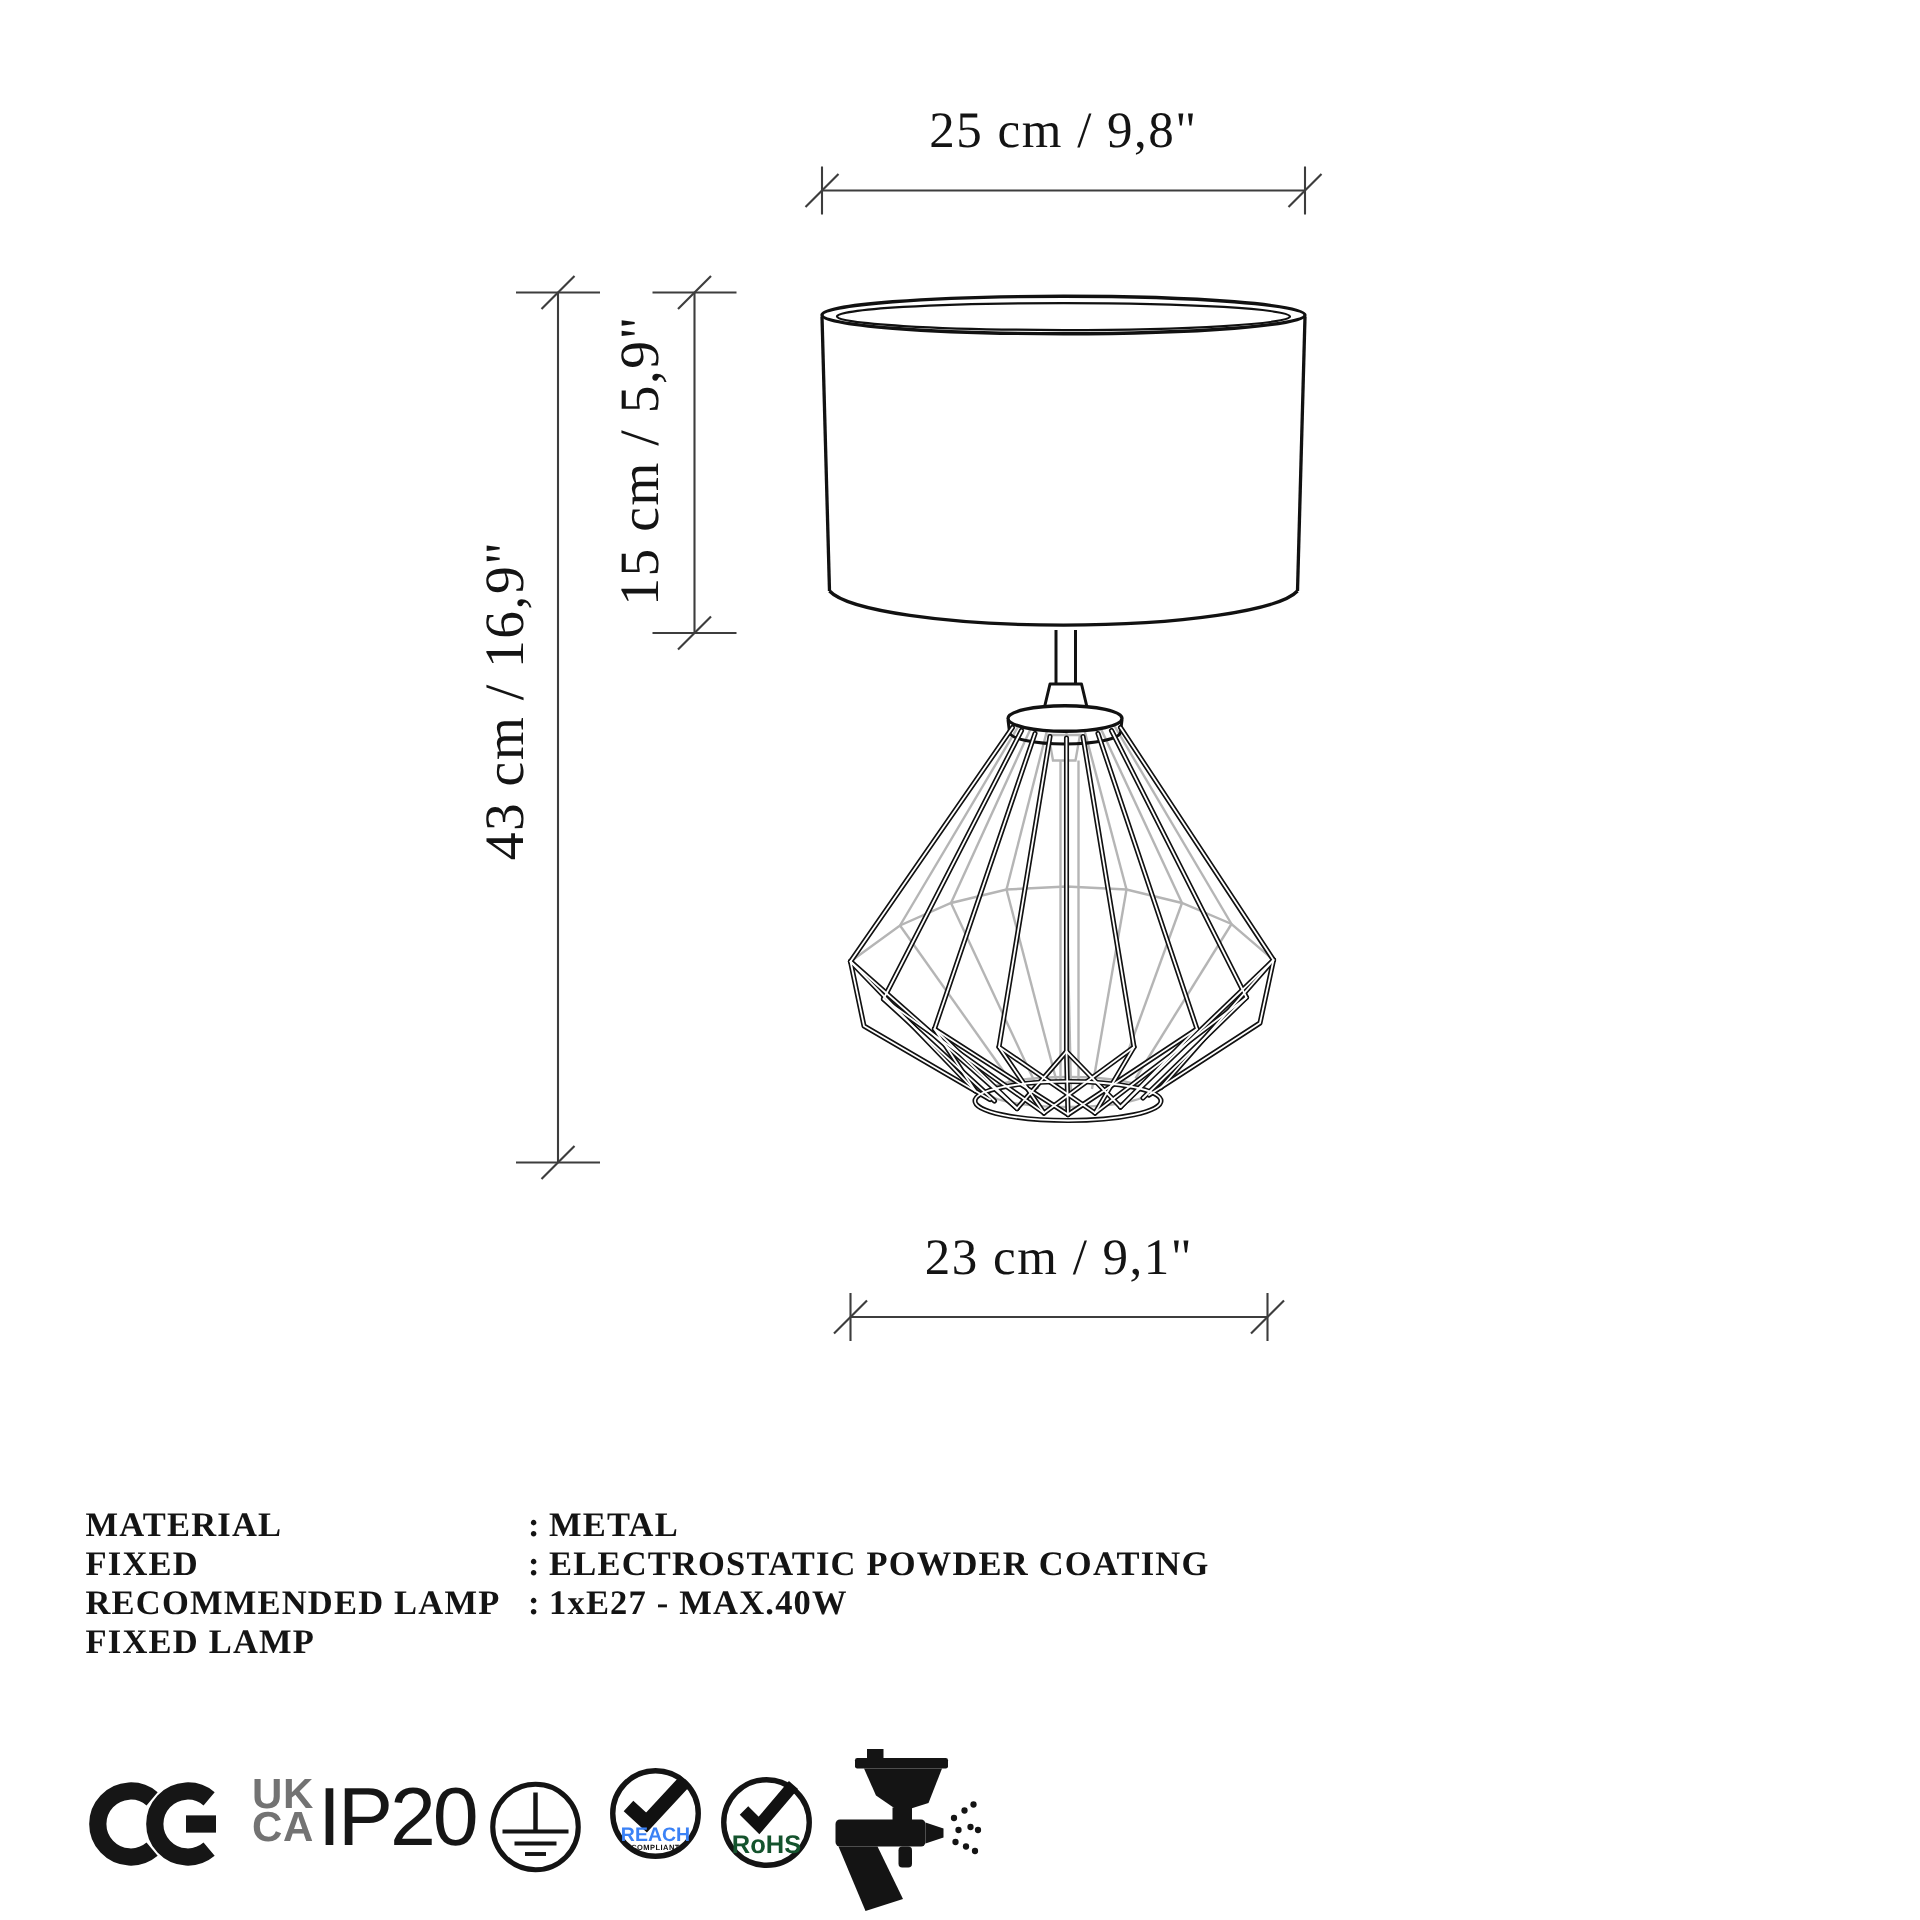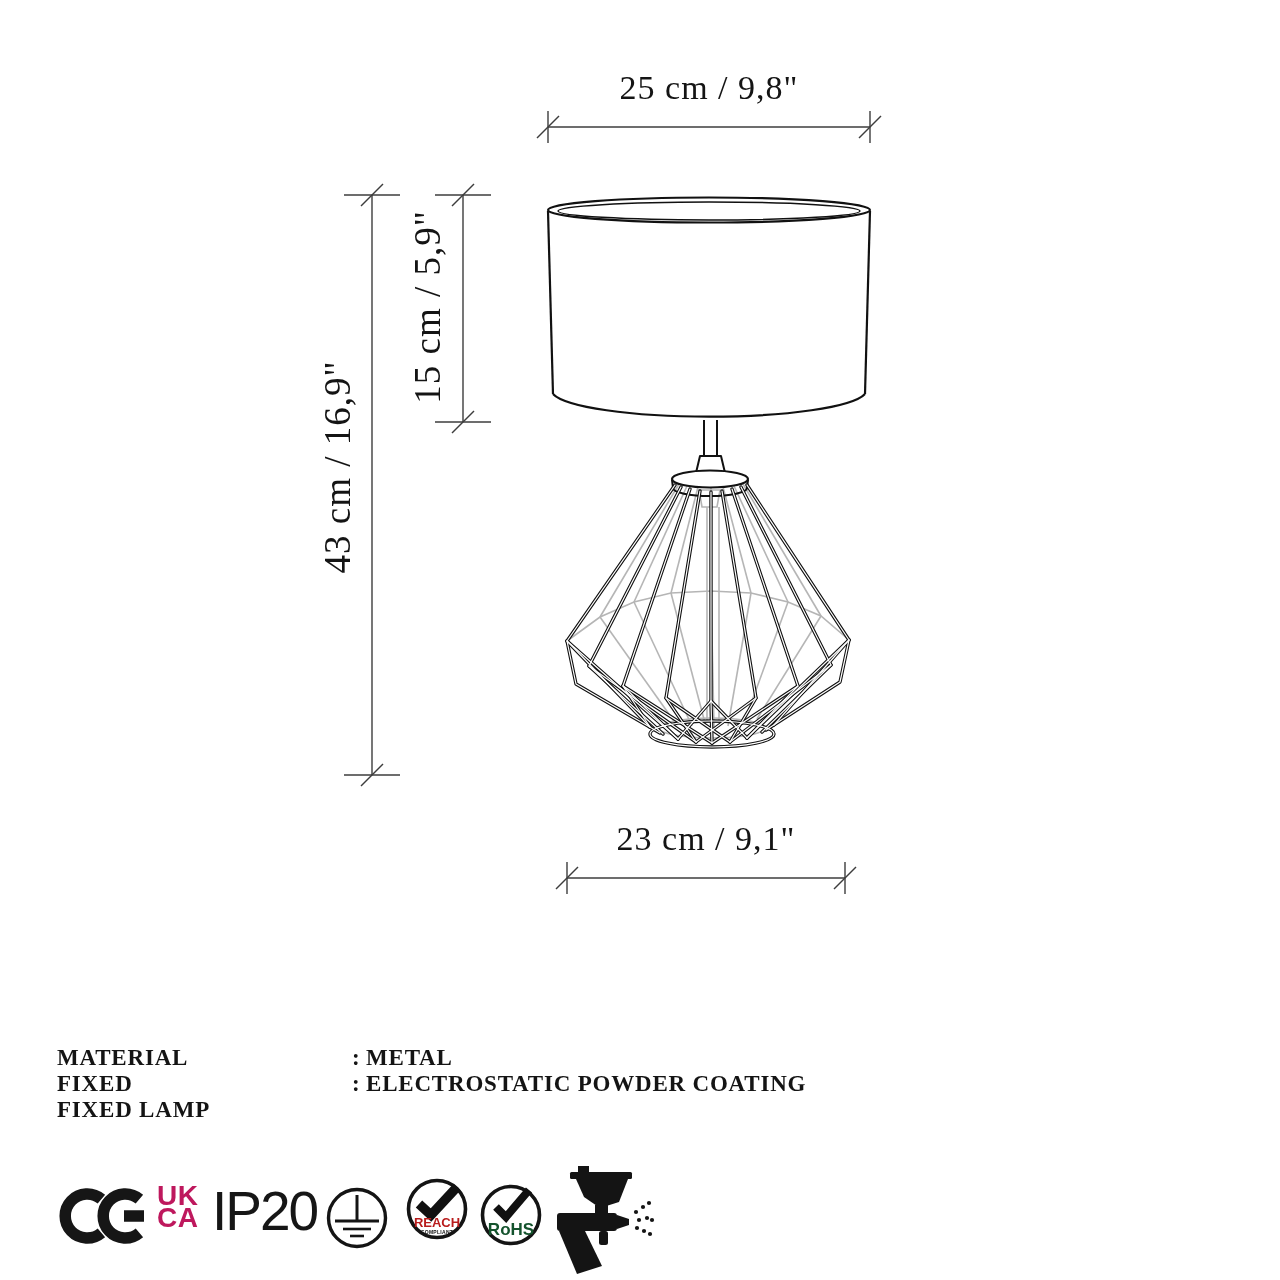--- a/index.html
+++ b/index.html
@@ -2,32 +2,32 @@
 <html><head>
 <meta charset="utf-8">
 <style>
   html,body{margin:0;padding:0;background:#fff;}
   .canvas{position:relative;width:1280px;height:1280px;background:#fff;overflow:hidden;
           font-family:"Liberation Serif",serif;color:#111;}
   svg{position:absolute;left:0;top:0;}
   .dim-label{position:absolute;font-size:34px;color:#141414;white-space:nowrap;letter-spacing:1px;}
   .dim-label.center{transform:translate(-50%,-50%);}
   .dim-label.vert{font-size:37px;transform:translate(-50%,-50%) rotate(-90deg);}
-  .specs{position:absolute;left:57px;top:1045px;font-weight:bold;font-size:23px;
+  .specs{position:absolute;left:57px;top:1004px;font-weight:bold;font-size:23px;
          letter-spacing:0.8px;color:#141414;}
   .spec-row{height:26px;line-height:26px;white-space:nowrap;}
   .spec-label{display:inline-block;width:295px;}
   .spec-colon{display:inline-block;width:14px;}
   .sans{font-family:"Liberation Sans",sans-serif;}
-  .ukca{position:absolute;left:157px;top:1185px;font-weight:800;font-size:28px;
-        line-height:22px;letter-spacing:0.5px;color:#be185d;}
+  .ukca{position:absolute;left:168px;top:1185px;font-weight:800;font-size:28px;
+        line-height:22px;letter-spacing:0.5px;color:#737373;}
   .ip20{position:absolute;left:212px;top:1189px;font-weight:400;font-size:55px;
         line-height:44px;letter-spacing:-2px;color:#161616;}
   .reach-txt{position:absolute;left:437px;top:1216px;transform:translateX(-50%);
-             font-weight:bold;font-size:13px;line-height:13px;color:#b91c1c;}
+             font-weight:bold;font-size:13px;line-height:13px;color:#3b82f6;}
   .reach-sub{position:absolute;left:437px;top:1230px;transform:translateX(-50%);
              font-weight:bold;font-size:5px;line-height:5px;letter-spacing:0.3px;color:#111;}
   .rohs-txt{position:absolute;left:511px;top:1221px;transform:translateX(-50%);
             font-weight:600;font-size:17px;line-height:17px;color:#14532d;}
 </style>
 </head>
 <body>
 
 <div class="canvas">
 
@@ -196,20 +196,23 @@
 <div class="dim-label center" style="left:706px;top:839px;">23 cm / 9,1"</div>
 
 <div class="specs">
   <div class="spec-row">
     <span class="spec-label">MATERIAL</span><span class="spec-colon">:</span><span class="spec-value">METAL</span>
   </div>
   <div class="spec-row">
     <span class="spec-label">FIXED</span><span class="spec-colon">:</span><span class="spec-value">ELECTROSTATIC POWDER COATING</span>
   </div>
   <div class="spec-row">
+    <span class="spec-label">RECOMMENDED LAMP</span><span class="spec-colon">:</span><span class="spec-value">1xE27 - MAX.40W</span>
+  </div>
+  <div class="spec-row">
     <span class="spec-label">FIXED LAMP</span><span class="spec-colon"></span><span class="spec-value"></span>
   </div>
 </div>
 
 <div class="ukca sans">
   <div>UK</div>
   <div>CA</div>
 </div>
 <div class="ip20 sans">IP20</div>
 <div class="reach-txt sans">REACH</div>

